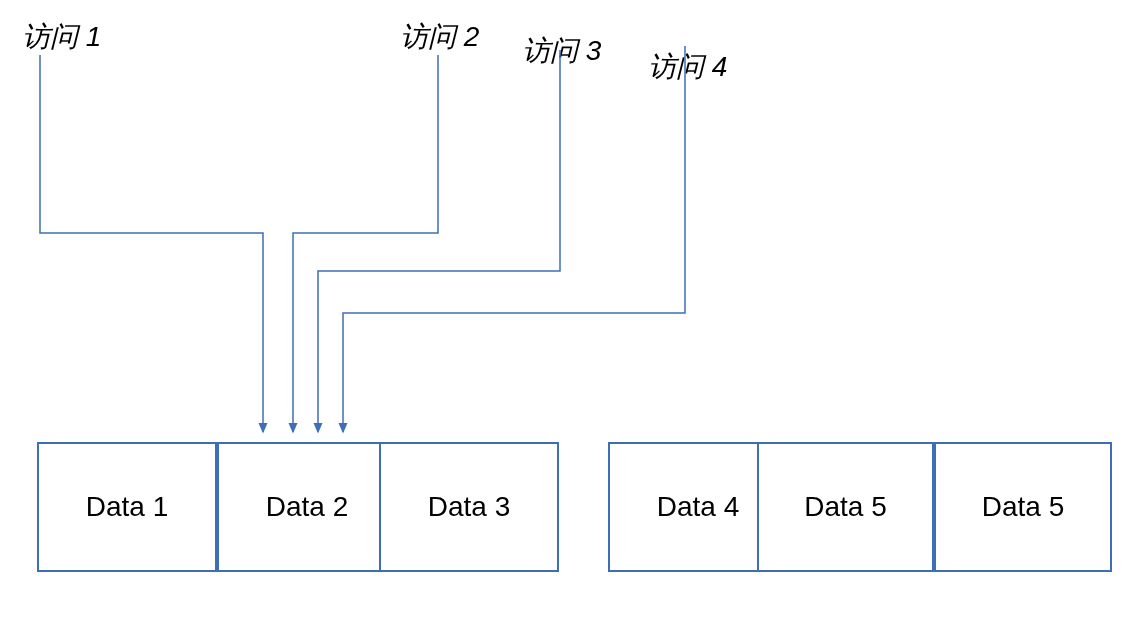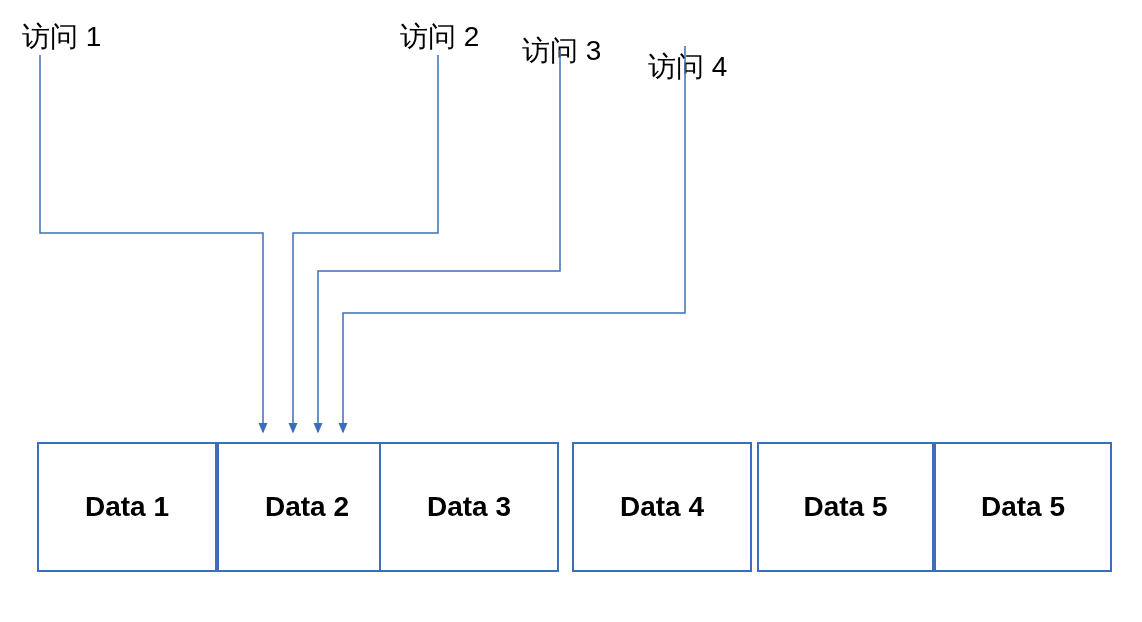--- a/index.html
+++ b/index.html
@@ -8,31 +8,31 @@
       height: 622px;
       background: #fff;
       position: relative;
       font-family: "PingFang SC", "Microsoft YaHei", Arial, sans-serif;
     }
     .access-label {
       position: absolute;
       font-size: 28px;
       color: #000;
       white-space: nowrap;
+      font-style: italic;
     }
     .data-box {
       position: absolute;
       border: 2px solid #3d6fb8;
       display: flex;
       align-items: center;
       justify-content: center;
       font-size: 28px;
       color: #000;
       background: #fff;
-      font-weight: bold;
     }
     svg.arrows {
       position: absolute;
       top: 0;
       left: 0;
       width: 1142px;
       height: 622px;
       pointer-events: none;
     }
   </style>
@@ -58,21 +58,21 @@
 
 <div class="data-box" style="left:37px; top:442px; width:180px; height:130px;">
   <span>Data 1</span>
 </div>
 <div class="data-box" style="left:217px; top:442px; width:180px; height:130px;text-align:right;">
   <span>Data 2</span>
 </div>
 <div class="data-box" style="left:379px; top:442px; width:180px; height:130px;">
   <span>Data 3</span>
 </div>
-<div class="data-box" style="left:572px; top:442px; width:180px; height:130px;align-items:center;">
+<div class="data-box" style="left:608px; top:442px; width:180px; height:130px;align-items:center;">
   <span>Data 4</span>
 </div>
 <div class="data-box" style="left:757px; top:442px; width:177px; height:130px;">
   <span>Data 5</span>
 </div>
 <div class="data-box" style="left:934px; top:442px; width:178px; height:130px;">
   <span>Data 5</span>
 </div>
 
 </body></html>

